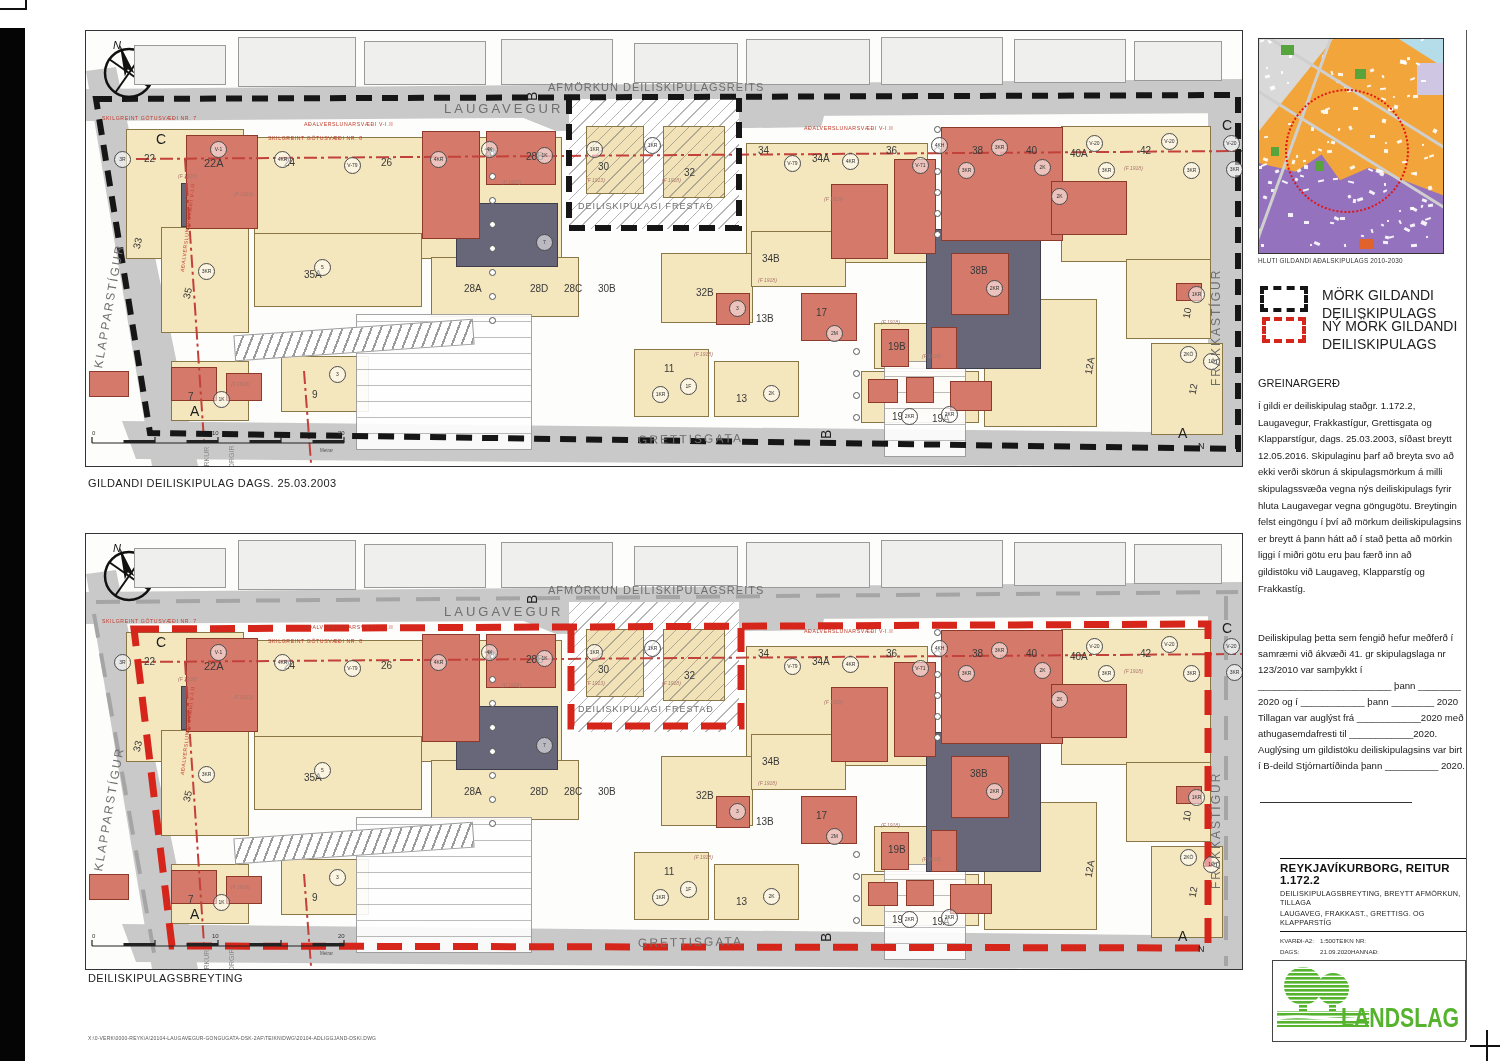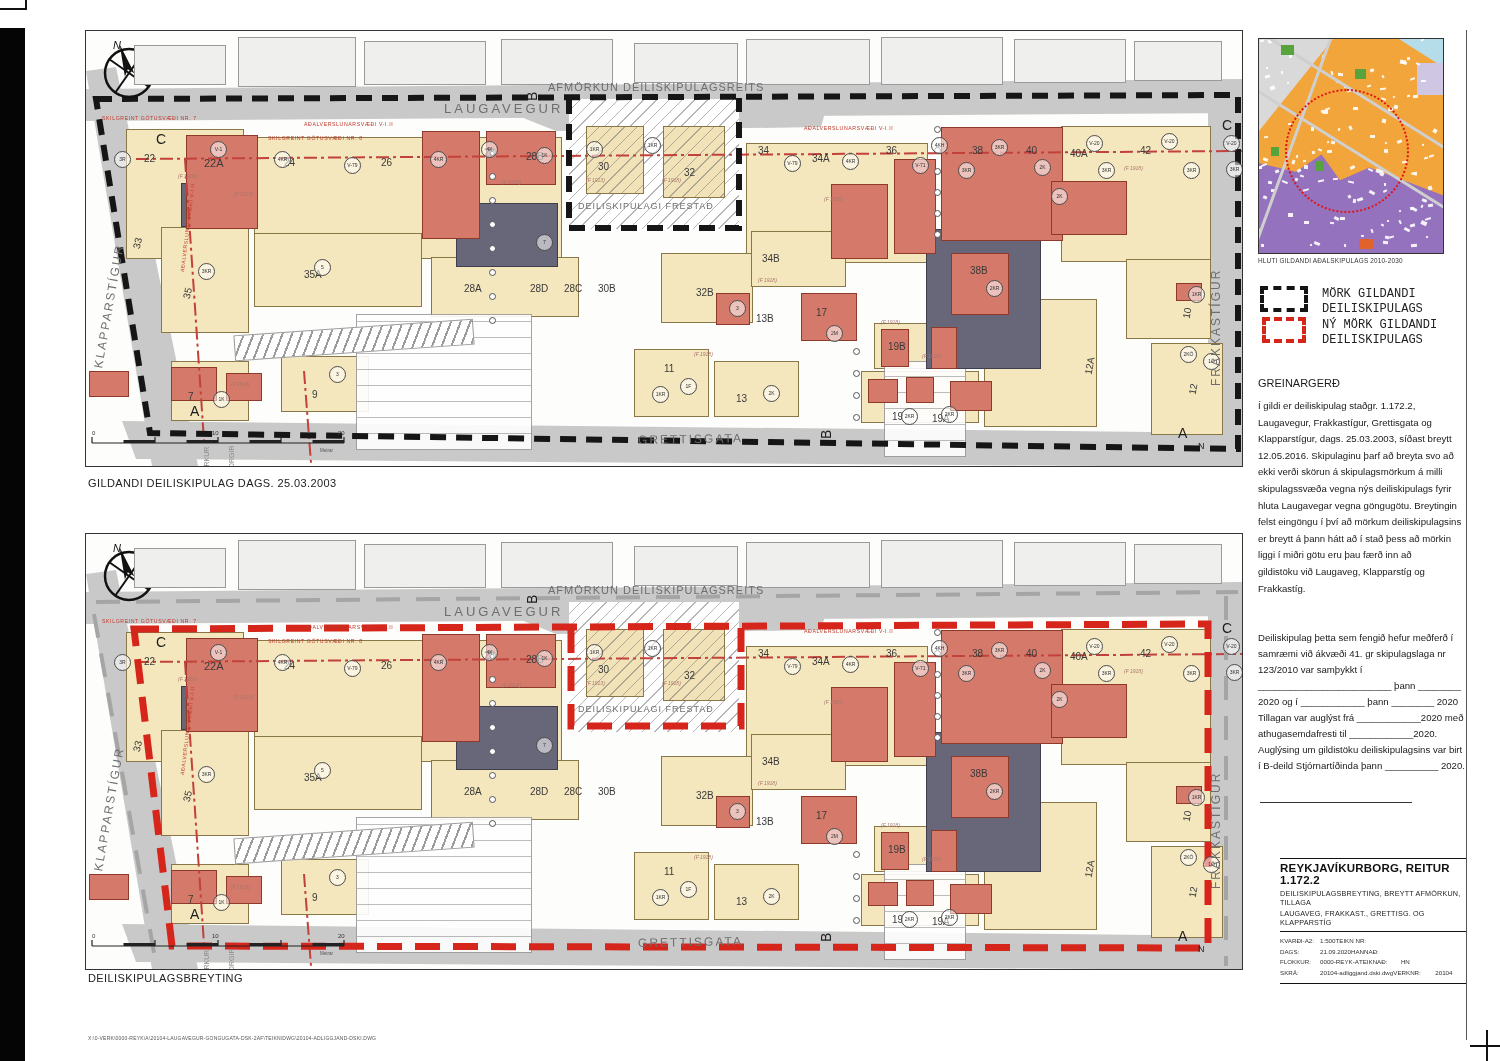--- a/index.html
+++ b/index.html
@@ -41,21 +41,21 @@
   .vf{position:absolute;font-size:7px;color:#8a8a8a;transform-origin:left center;white-space:nowrap;}
 
   
   .sidebar{position:absolute;left:1252px;top:30px;width:214px;height:1012px;}
   .inset{position:absolute;left:6px;top:8px;width:184px;height:214px;border:1px solid #333;
          background:#f2a53a;overflow:hidden;}
   .inset .shp{position:absolute;}
   .inset-circle{position:absolute;left:26px;top:50px;width:120px;height:120px;border:2.5px dotted #e31414;border-radius:50%;}
   .inset-caption{position:absolute;left:6px;top:227px;font-size:6.4px;color:#333;letter-spacing:.2px;}
   .leg-icon{position:absolute;box-sizing:border-box;background:transparent;}
-  .leg-label{position:absolute;font-size:12px;color:#222;line-height:1.25;font-family:Liberation Mono, monospace;}
+  .leg-label{position:absolute;font-size:14px;color:#222;line-height:1.25;}
   .gr-head{position:absolute;left:6px;top:347px;font-size:11px;font-weight:normal;color:#1a1a1a;}
   .gr-line{font-size:9.6px;color:#1a1a1a;line-height:16.6px;white-space:nowrap;}
   .ap-line{font-size:9.6px;color:#1a1a1a;line-height:16px;white-space:nowrap;}
   #gr-body{position:absolute;left:6px;top:368px;}
   #approval{position:absolute;left:6px;top:600px;}
   .signature-line{position:absolute;left:8px;top:772px;width:152px;border-top:1px solid #333;}
   .titleblock{position:absolute;left:28px;top:828px;width:186px;}
   .tb-rule{border-top:1.6px solid #111;margin:0 0 3px 0;}
   .tb-title{font-size:11.5px;font-weight:bold;color:#111;margin:2px 0 3px 0;letter-spacing:.2px;}
   .tb-sub{font-size:7.2px;color:#222;margin:2px 0;letter-spacing:.2px;}
@@ -698,21 +698,21 @@
     <div class="gr-head">GREINARGERÐ</div>
     <div id="gr-body">
         <div class="gr-line">Í gildi er deiliskipulag staðgr. 1.172.2,</div>
         <div class="gr-line">Laugavegur, Frakkastígur, Grettisgata og</div>
         <div class="gr-line">Klapparstígur, dags. 25.03.2003, síðast breytt</div>
         <div class="gr-line">12.05.2016. Skipulaginu þarf að breyta svo að</div>
         <div class="gr-line">ekki verði skörun á skipulagsmörkum á milli</div>
         <div class="gr-line">skipulagssvæða vegna nýs deiliskipulags fyrir</div>
         <div class="gr-line">hluta Laugavegar vegna göngugötu. Breytingin</div>
         <div class="gr-line">felst eingöngu í því að mörkum deiliskipulagsins</div>
-        <div class="gr-line">er breytt á þann hátt að í stað þess að mörkin</div>
+        <div class="gr-line">er breytt á þann hátt að í stað þetta að mörkin</div>
         <div class="gr-line">liggi í miðri götu eru þau færð inn að</div>
         <div class="gr-line">gildistöku við Laugaveg, Klapparstíg og</div>
         <div class="gr-line">Frakkastíg.</div>
       </div>
     <div id="approval">
         <div class="ap-line">Deiliskipulag þetta sem fengið hefur meðferð í</div>
         <div class="ap-line">samræmi við ákvæði 41. gr skipulagslaga nr</div>
         <div class="ap-line">123/2010 var samþykkt í</div>
         <div class="ap-line">_________________________ þann ________</div>
         <div class="ap-line">2020 og í ____________ þann ________ 2020</div>
@@ -747,19 +747,38 @@
             <div class="c4">HN</div>
           </div>
           <div class="tb-row">
             <div class="c1">SKRÁ:</div>
             <div class="c2">20104-adliggjand.dski.dwg</div>
             <div class="c3">VERKNR:</div>
             <div class="c4">20104</div>
           </div>
         </div>
     </div>
+    <div class="logobox">
+      <svg width="190" height="78" viewBox="0 0 190 78">
+        <defs>
+          <pattern id="gstripe" width="4" height="4" patternUnits="userSpaceOnUse">
+            <rect width="4" height="4" fill="#55b32e"></rect>
+            <rect y="2.6" width="4" height="1.4" fill="#ffffff"></rect>
+          </pattern>
+        </defs>
+        <g>
+          <circle cx="30" cy="25" r="19" fill="url(#gstripe)"></circle>
+          <circle cx="60" cy="28" r="16" fill="url(#gstripe)"></circle>
+          <rect x="26" y="40" width="8" height="12" fill="url(#gstripe)"></rect>
+          <rect x="56" y="42" width="7" height="10" fill="url(#gstripe)"></rect>
+          <rect x="4" y="50" width="92" height="16" fill="url(#gstripe)"></rect>
+          <path d="M4,58 C 30,51 66,64 96,55" stroke="#ffffff" stroke-width="3" fill="none"></path>
+        </g>
+        <text x="68" y="66" font-size="27" font-weight="800" fill="#55b32e" font-family="Liberation Sans, sans-serif" textLength="118" lengthAdjust="spacingAndGlyphs">LANDSLAG</text>
+      </svg>
+    </div>
   </div>
 
   <div class="vrule"></div>
   <div class="footer-path">X:\0-VERK\0000-REYK\A\20104-LAUGAVEGUR-GONGUGATA-DSK-2AF\TEIKN\DWG\20104-ADLIGGJAND-DSKI.DWG</div>
   <div class="cropBRh"></div>
   <div class="cropBRv"></div>
 </div>
 
 </body></html>

